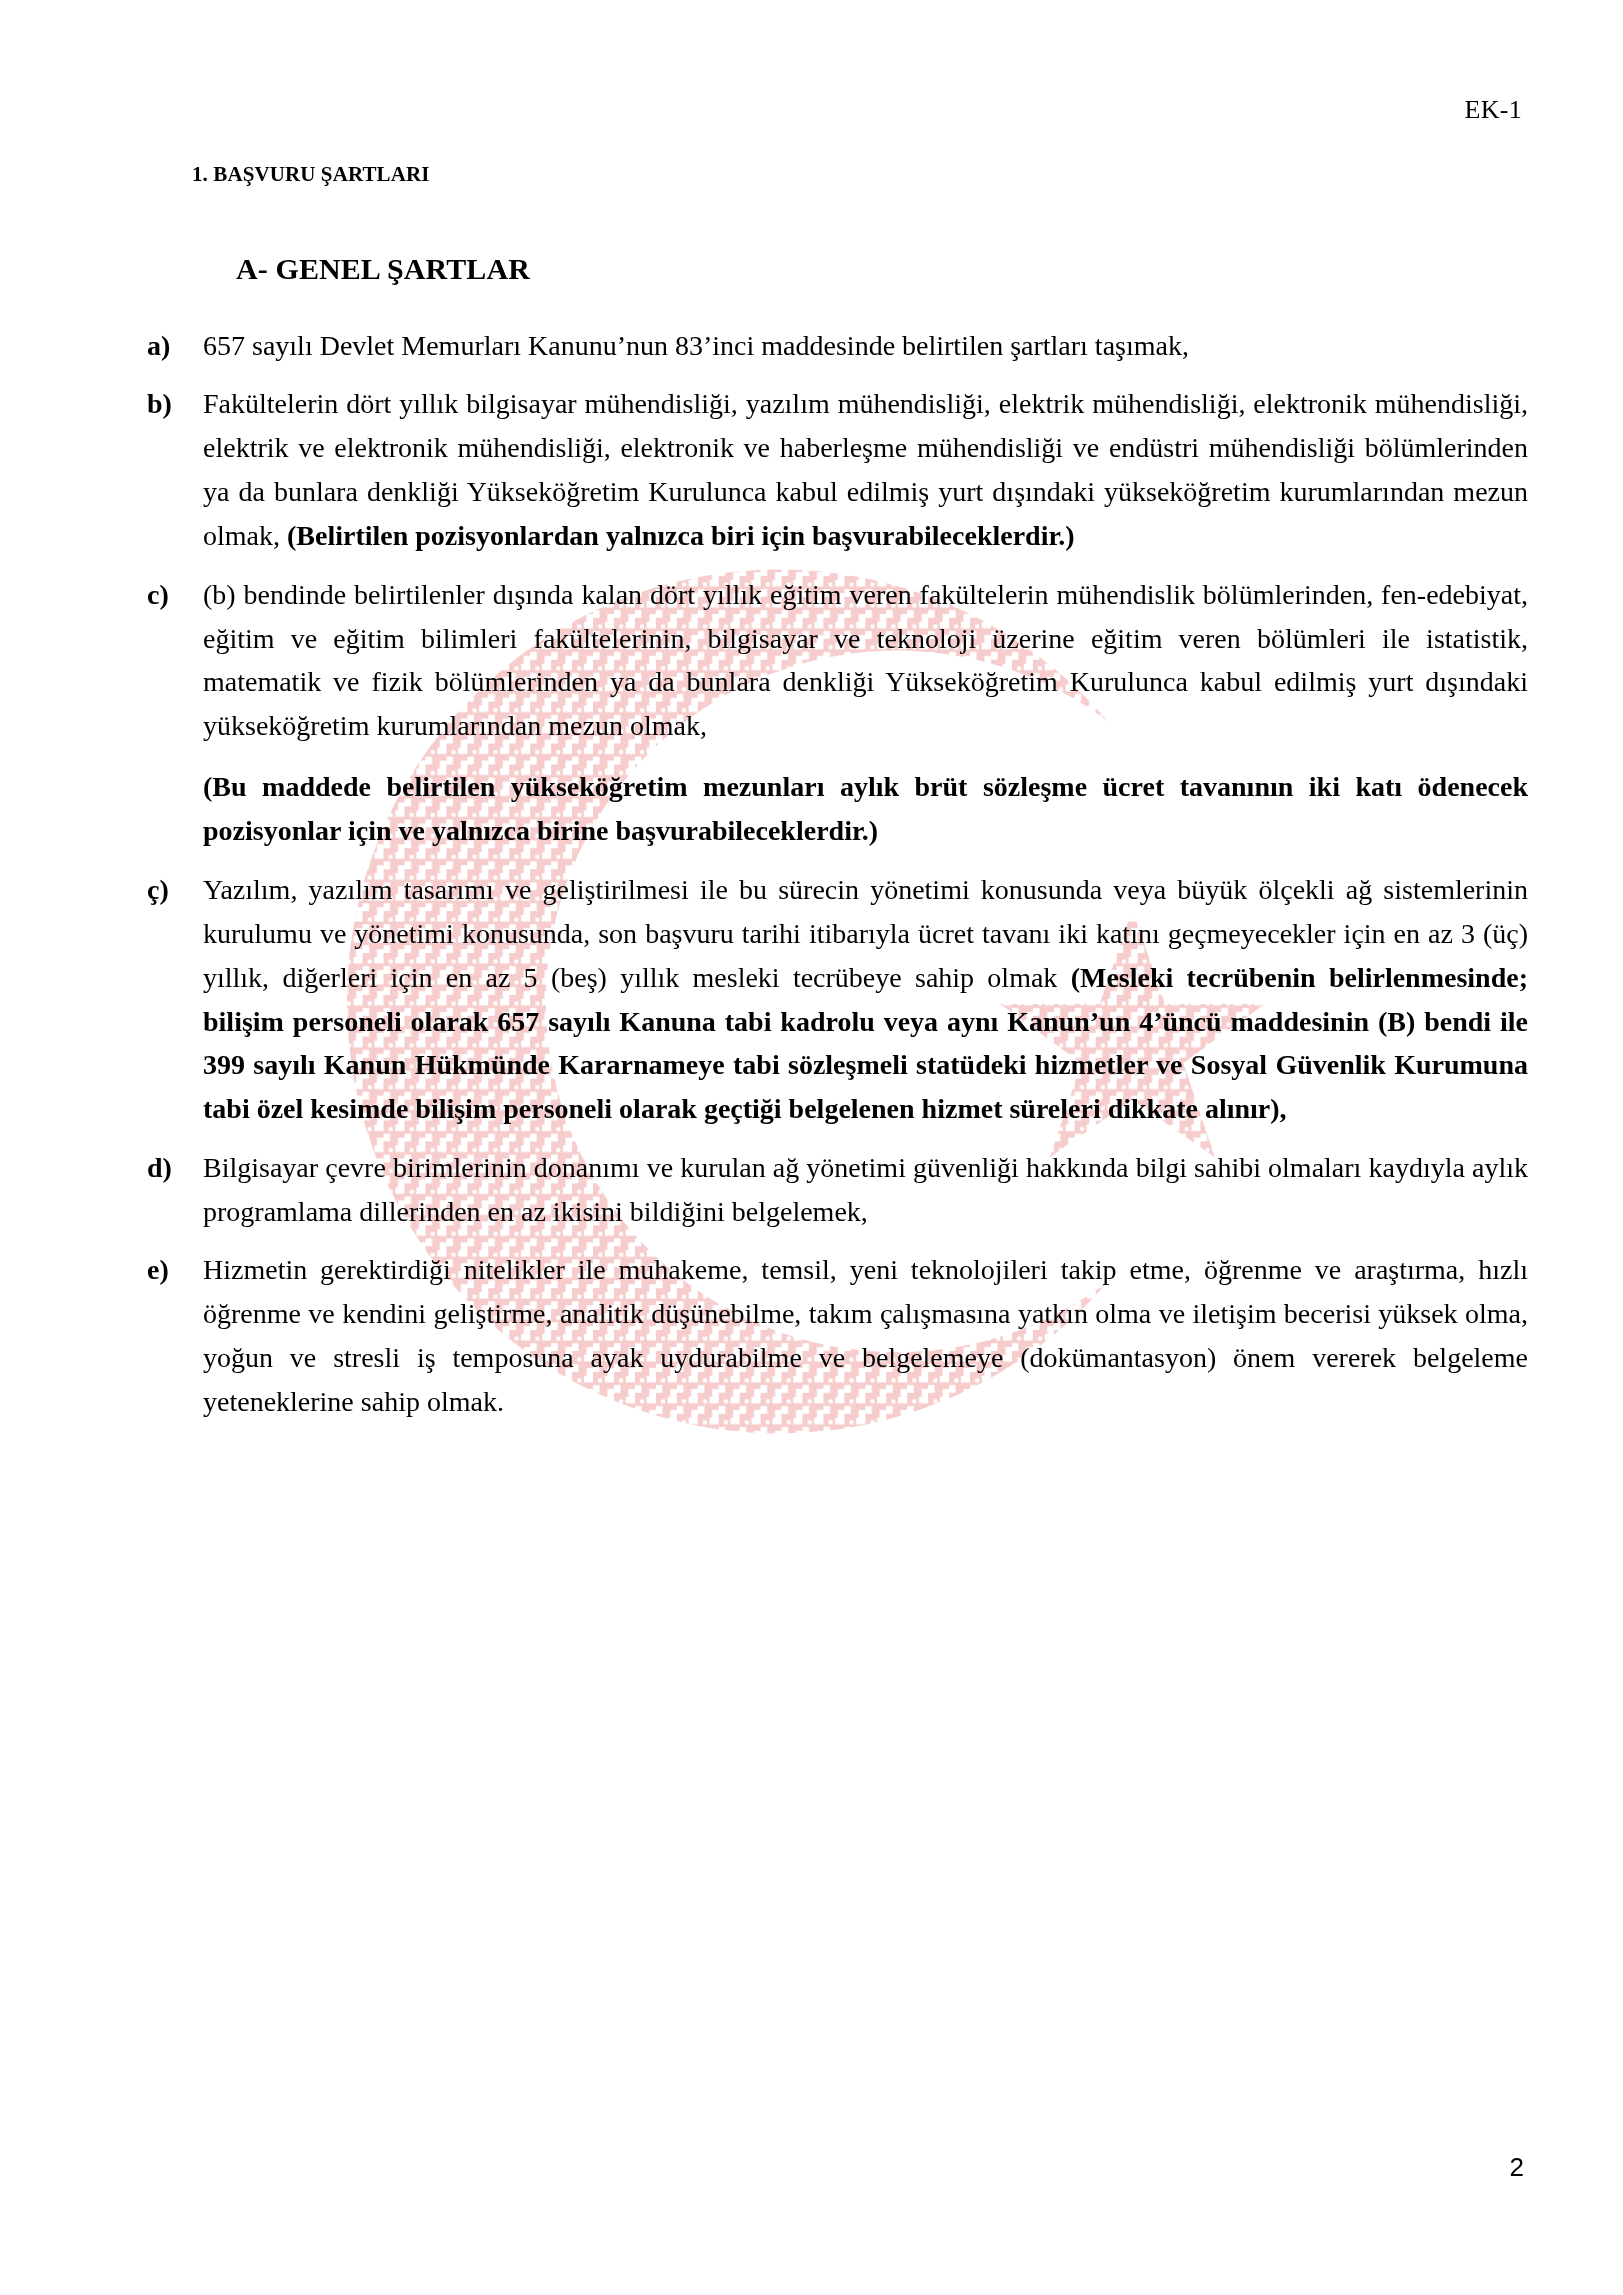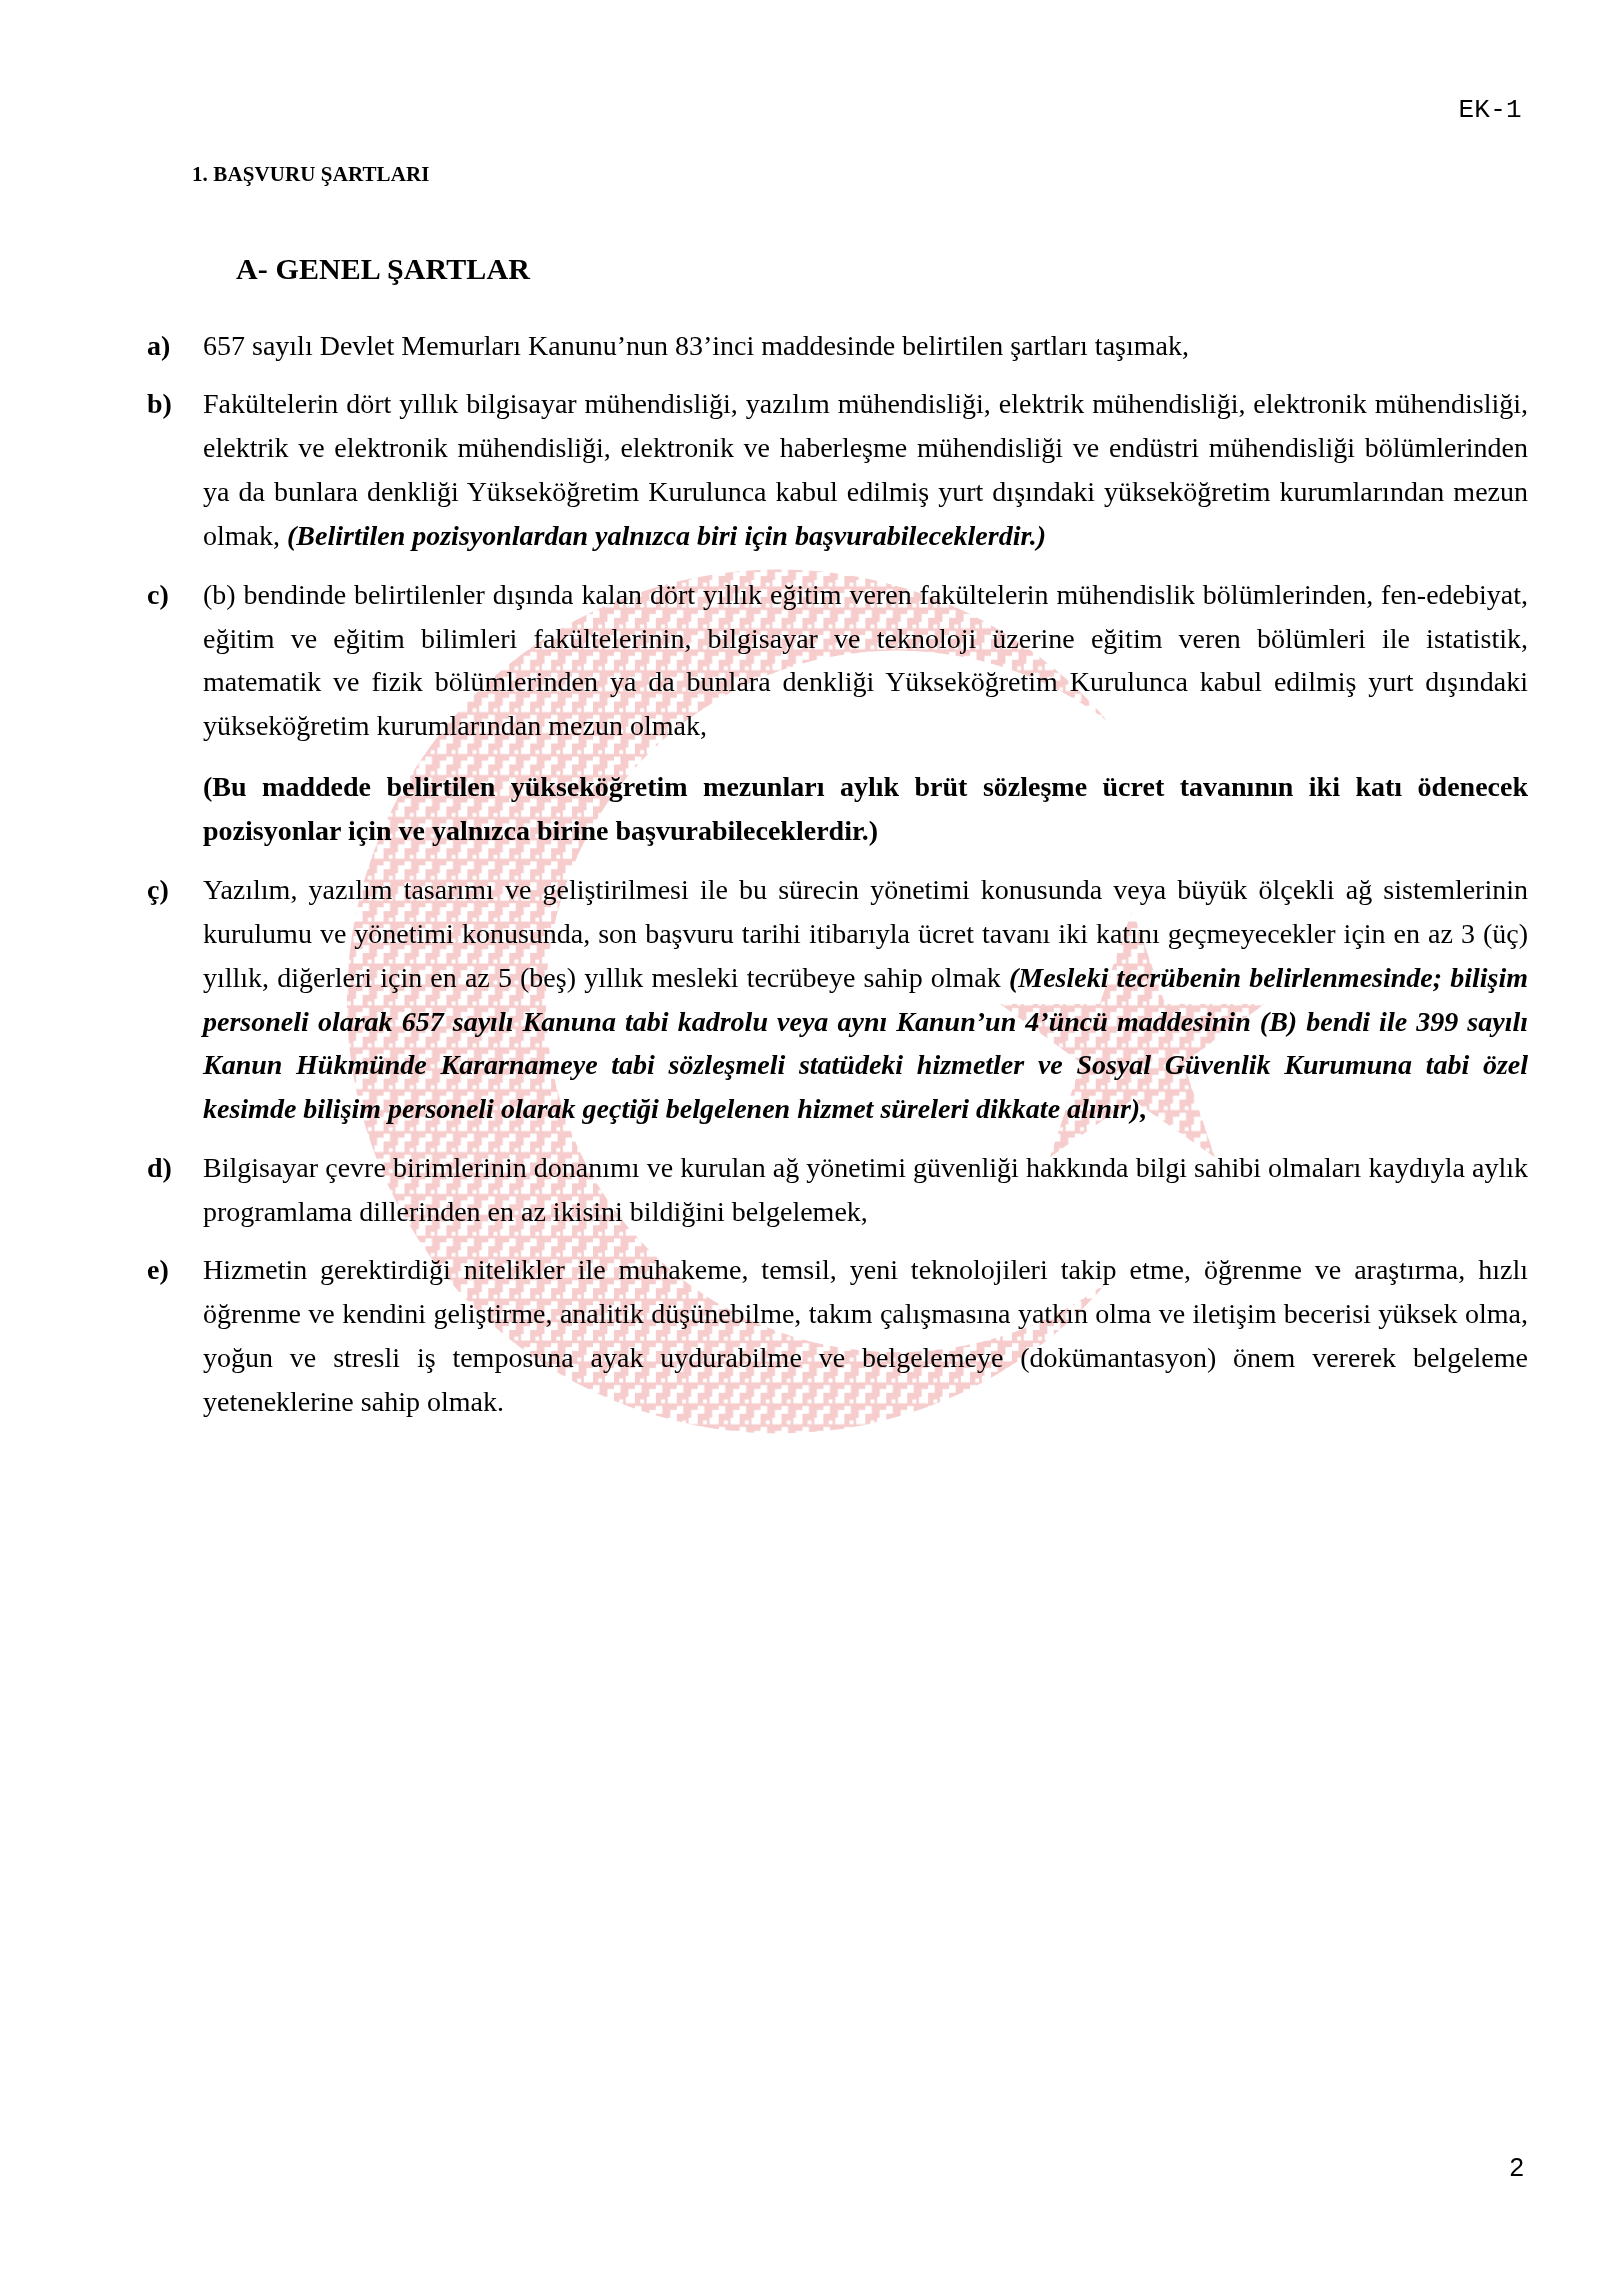--- a/index.html
+++ b/index.html
@@ -43,21 +43,21 @@
     z-index: 2;
     width: 100%;
     height: 100%;
   }
 
   
   .doc-header {
     position: absolute;
     top: 97px;
     right: 101px;
-    font-family: Liberation Mono, monospace;
+    font-family: Liberation Serif, serif;
     font-size: 26px;
     letter-spacing: 0.3px;
     color: #000000;
     line-height: 1;
   }
 
   
   .heading-1 {
     position: absolute;
     left: 192px;
@@ -114,21 +114,20 @@
     hyphens: none;
   }
   
   .clause-body.justify-all {
     text-align-last: left;
   }
 
   .clause-body b,
   .clause-body strong {
     font-weight: bold;
-    font-style: italic;
   }
 
   
   .sub-para {
     position: relative;
     padding-left: 56px;
     margin-top: 17px;
     margin-bottom: 9.2px;
   }
   .sub-para .clause-body {

